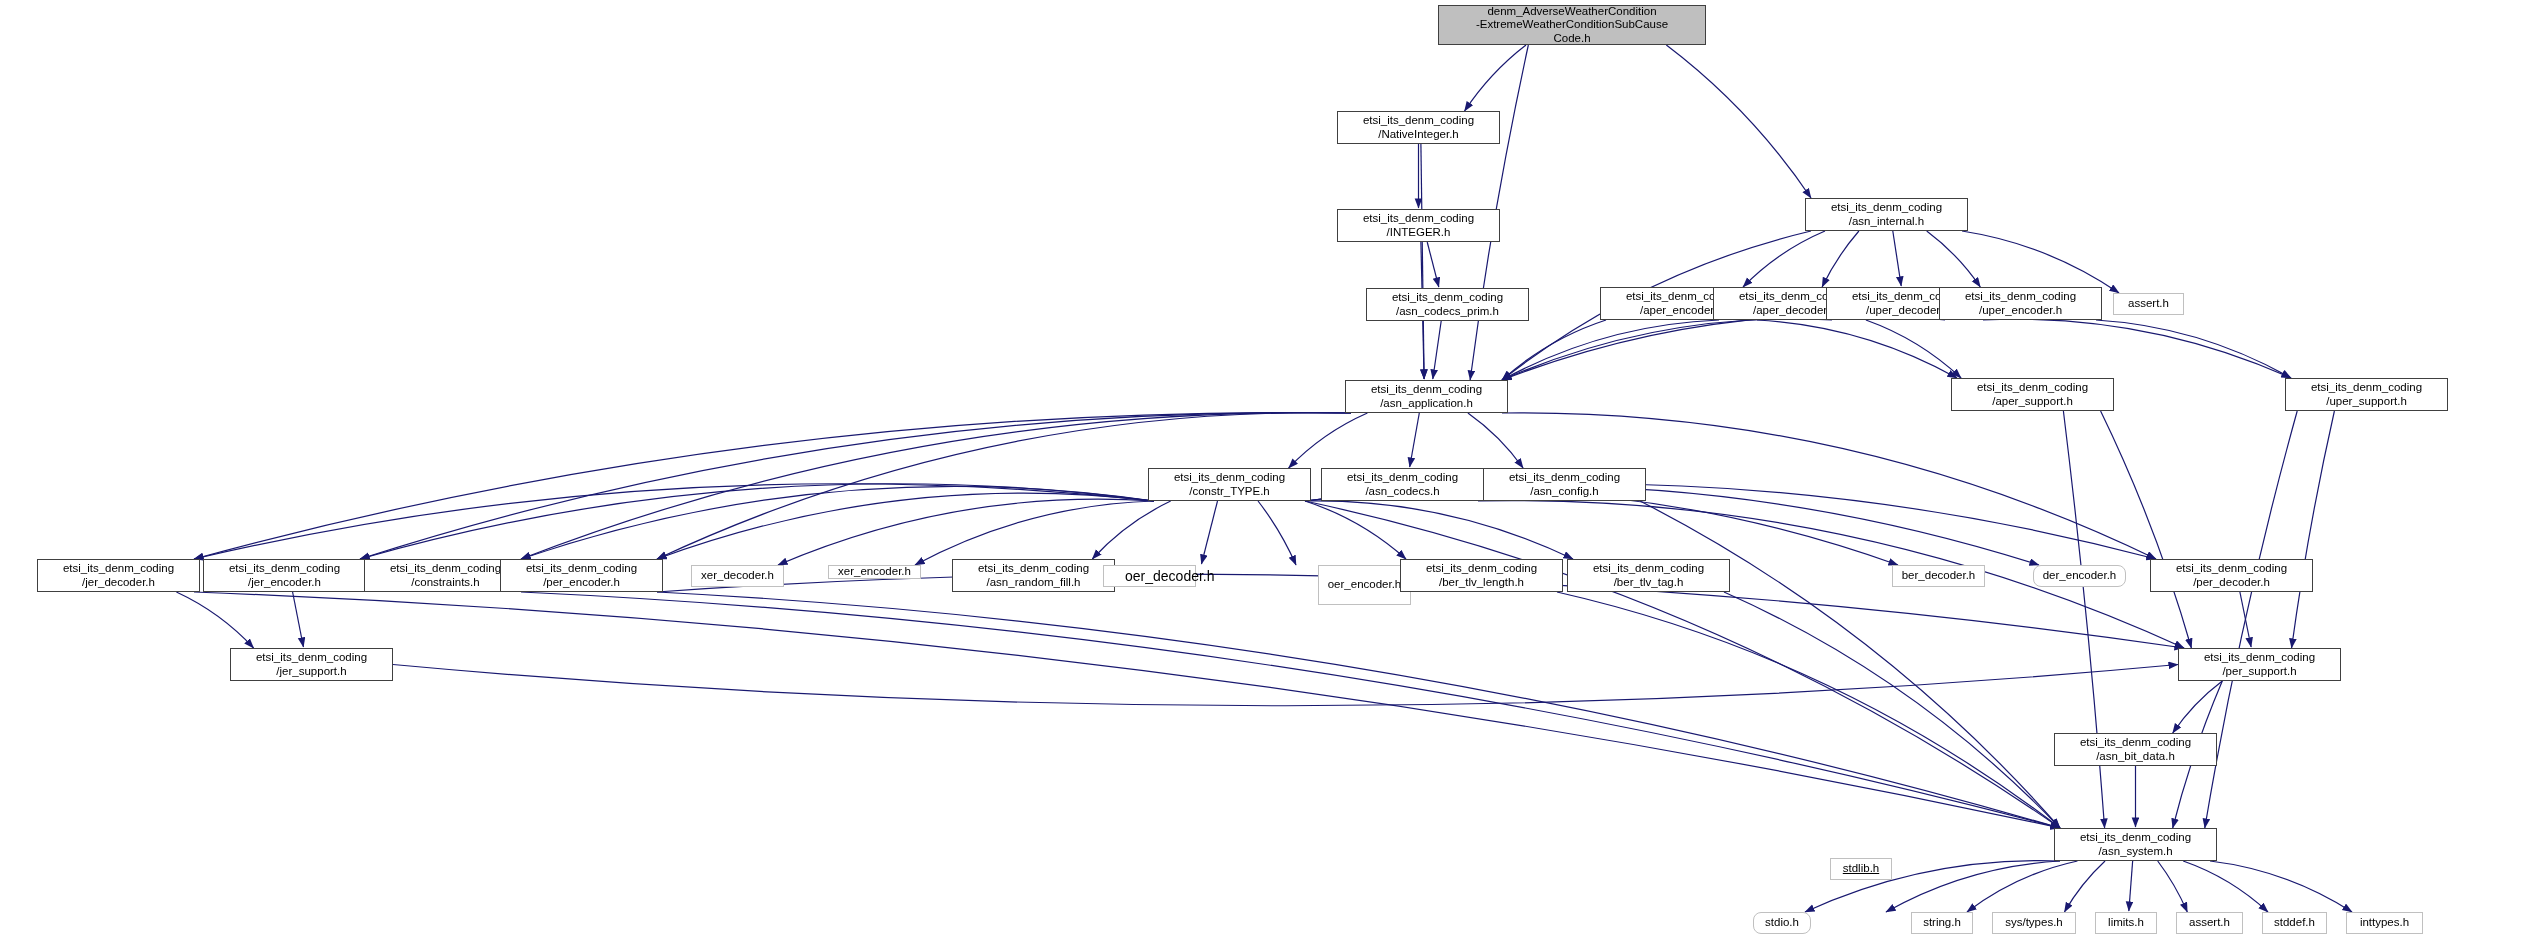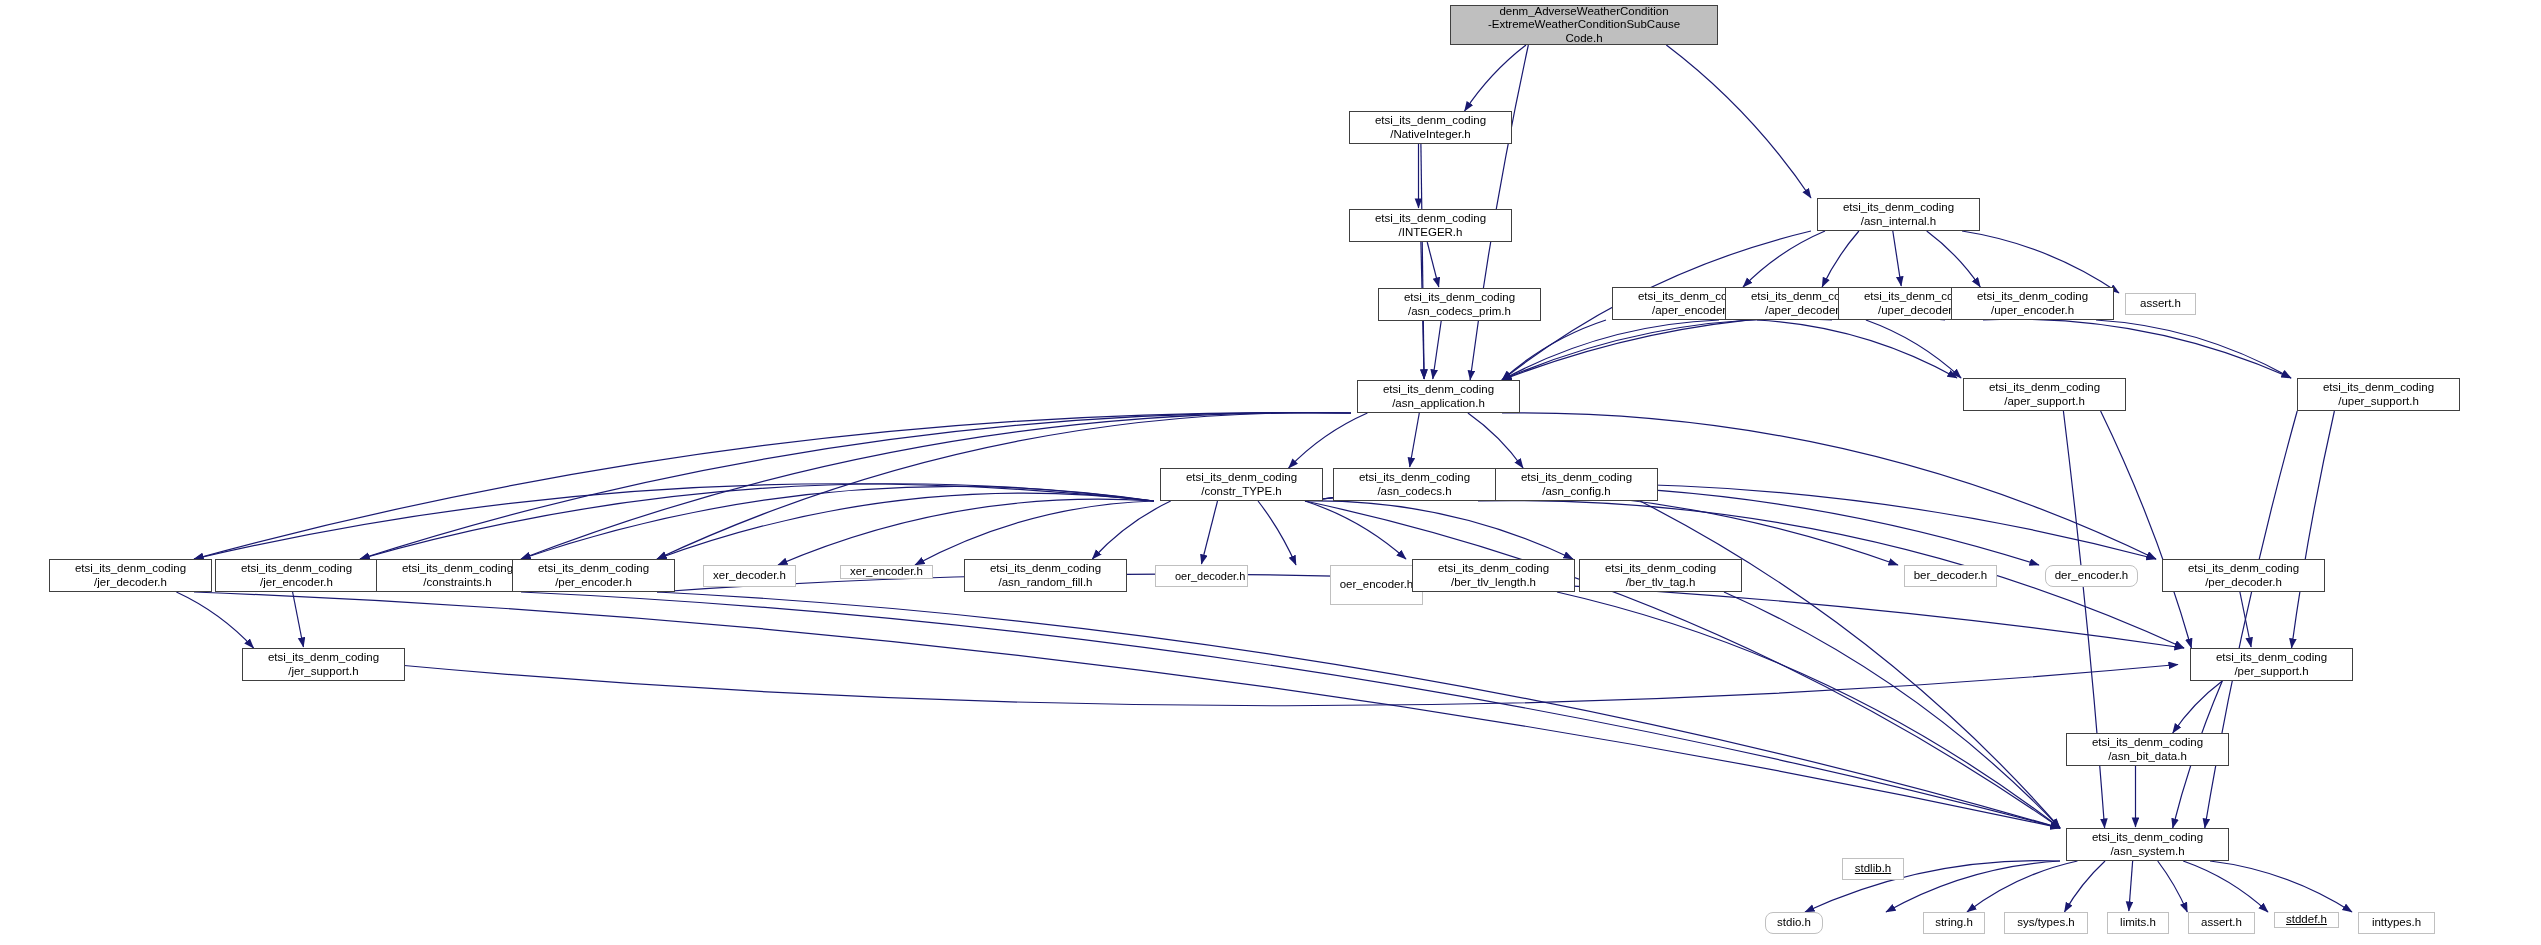--- a/index.html
+++ b/index.html
@@ -1,20 +1,20 @@
 <!DOCTYPE html>
 <html><head>
 <meta charset="utf-8">
 <style>
   html,body{margin:0;padding:0;background:#ffffff;}
   body{font-family:"Liberation Sans","DejaVu Sans",sans-serif;}
   #graph-root{position:relative;width:2541px;height:945px;background:#ffffff;overflow:hidden;}
   svg#edges{position:absolute;left:0;top:0;width:2541px;height:945px;}
-  .node{position:absolute;box-sizing:border-box;display:flex;align-items:center;justify-content:flex-end;
-        text-align:center;line-height:1.18;white-space:pre-line;background:#ffffff;margin-left:12px;}
+  .node{position:absolute;box-sizing:border-box;display:flex;align-items:center;justify-content:center;
+        text-align:center;line-height:1.18;white-space:pre-line;background:#ffffff;}
   .node .lbl{display:block;width:100%;padding:0 2px;}
   
   .n-root{background:#bfbfbf;border:1px solid #404040;color:#000;}
   .n-bold{border:1px solid #404040;color:#000;}
   .n-thin{border:1px solid #c0c0c0;color:#000;}
 </style>
 </head>
 <body>
 
 <div id="graph-root">
@@ -137,21 +137,21 @@
       <div class="node n-bold" style="left: 203px; top: 559px; width: 163px; height: 33px; font-size: 11.5px;"><span class="lbl">etsi_its_denm_coding
 /jer_encoder.h</span></div>
       <div class="node n-bold" style="left: 364px; top: 559px; width: 163px; height: 33px; font-size: 11.5px;"><span class="lbl">etsi_its_denm_coding
 /constraints.h</span></div>
       <div class="node n-bold" style="left: 500px; top: 559px; width: 163px; height: 33px; font-size: 11.5px;"><span class="lbl">etsi_its_denm_coding
 /per_encoder.h</span></div>
       <div class="node n-thin" style="left: 691px; top: 565px; width: 93px; height: 22px; font-size: 11.5px;"><span class="lbl">xer_decoder.h</span></div>
       <div class="node n-thin" style="left: 828px; top: 565px; width: 93px; height: 14px; font-size: 11.5px;"><span class="lbl">xer_encoder.h</span></div>
       <div class="node n-bold" style="left: 952px; top: 559px; width: 163px; height: 33px; font-size: 11.5px;"><span class="lbl">etsi_its_denm_coding
 /asn_random_fill.h</span></div>
-      <div class="node n-thin" style="left: 1143px; top: 565px; width: 93px; height: 22px; font-size: 11px; padding-left: 21px;"><span class="lbl">oer_decoder.h</span></div>
+      <div class="node n-thin" style="left: 1103px; top: 565px; width: 93px; height: 22px; font-size: 14px; padding-left: 21px;"><span class="lbl">oer_decoder.h</span></div>
       <div class="node n-thin" style="left: 1318px; top: 565px; width: 93px; height: 40px; font-size: 11.5px;"><span class="lbl">oer_encoder.h</span></div>
       <div class="node n-bold" style="left: 1400px; top: 559px; width: 163px; height: 33px; font-size: 11.5px;"><span class="lbl">etsi_its_denm_coding
 /ber_tlv_length.h</span></div>
       <div class="node n-bold" style="left: 1567px; top: 559px; width: 163px; height: 33px; font-size: 11.5px;"><span class="lbl">etsi_its_denm_coding
 /ber_tlv_tag.h</span></div>
       <div class="node n-thin" style="left: 1892px; top: 565px; width: 93px; height: 22px; font-size: 11.5px;"><span class="lbl">ber_decoder.h</span></div>
       <div class="node n-thin" style="left: 2033px; top: 565px; width: 93px; height: 22px; font-size: 11.5px; border-radius: 8px;"><span class="lbl">der_encoder.h</span></div>
       <div class="node n-bold" style="left: 2150px; top: 559px; width: 163px; height: 33px; font-size: 11.5px;"><span class="lbl">etsi_its_denm_coding
 /per_decoder.h</span></div>
       <div class="node n-bold" style="left: 230px; top: 648px; width: 163px; height: 33px; font-size: 11.5px;"><span class="lbl">etsi_its_denm_coding
@@ -161,16 +161,16 @@
       <div class="node n-bold" style="left: 2054px; top: 733px; width: 163px; height: 33px; font-size: 11.5px;"><span class="lbl">etsi_its_denm_coding
 /asn_bit_data.h</span></div>
       <div class="node n-bold" style="left: 2054px; top: 828px; width: 163px; height: 33px; font-size: 11.5px;"><span class="lbl">etsi_its_denm_coding
 /asn_system.h</span></div>
       <div class="node n-thin" style="left: 1753px; top: 912px; width: 58px; height: 22px; font-size: 11.5px; border-radius: 8px;"><span class="lbl">stdio.h</span></div>
       <div class="node n-thin" style="left: 1830px; top: 858px; width: 62px; height: 22px; font-size: 11.5px; text-decoration: underline;"><span class="lbl">stdlib.h</span></div>
       <div class="node n-thin" style="left: 1911px; top: 912px; width: 62px; height: 22px; font-size: 11.5px;"><span class="lbl">string.h</span></div>
       <div class="node n-thin" style="left: 1992px; top: 912px; width: 84px; height: 22px; font-size: 11.5px;"><span class="lbl">sys/types.h</span></div>
       <div class="node n-thin" style="left: 2095px; top: 912px; width: 62px; height: 22px; font-size: 11.5px;"><span class="lbl">limits.h</span></div>
       <div class="node n-thin" style="left: 2176px; top: 912px; width: 67px; height: 22px; font-size: 11.5px;"><span class="lbl">assert.h</span></div>
-      <div class="node n-thin" style="left: 2262px; top: 912px; width: 65px; height: 16px; font-size: 11.5px; text-decoration: underline;"><span class="lbl">stddef.h</span></div>
+      <div class="node n-thin" style="left: 2262px; top: 912px; width: 65px; height: 22px; font-size: 11.5px;"><span class="lbl">stddef.h</span></div>
       <div class="node n-thin" style="left: 2346px; top: 912px; width: 77px; height: 22px; font-size: 11.5px;"><span class="lbl">inttypes.h</span></div>
     </div>
 </div>
 
 </body></html>

